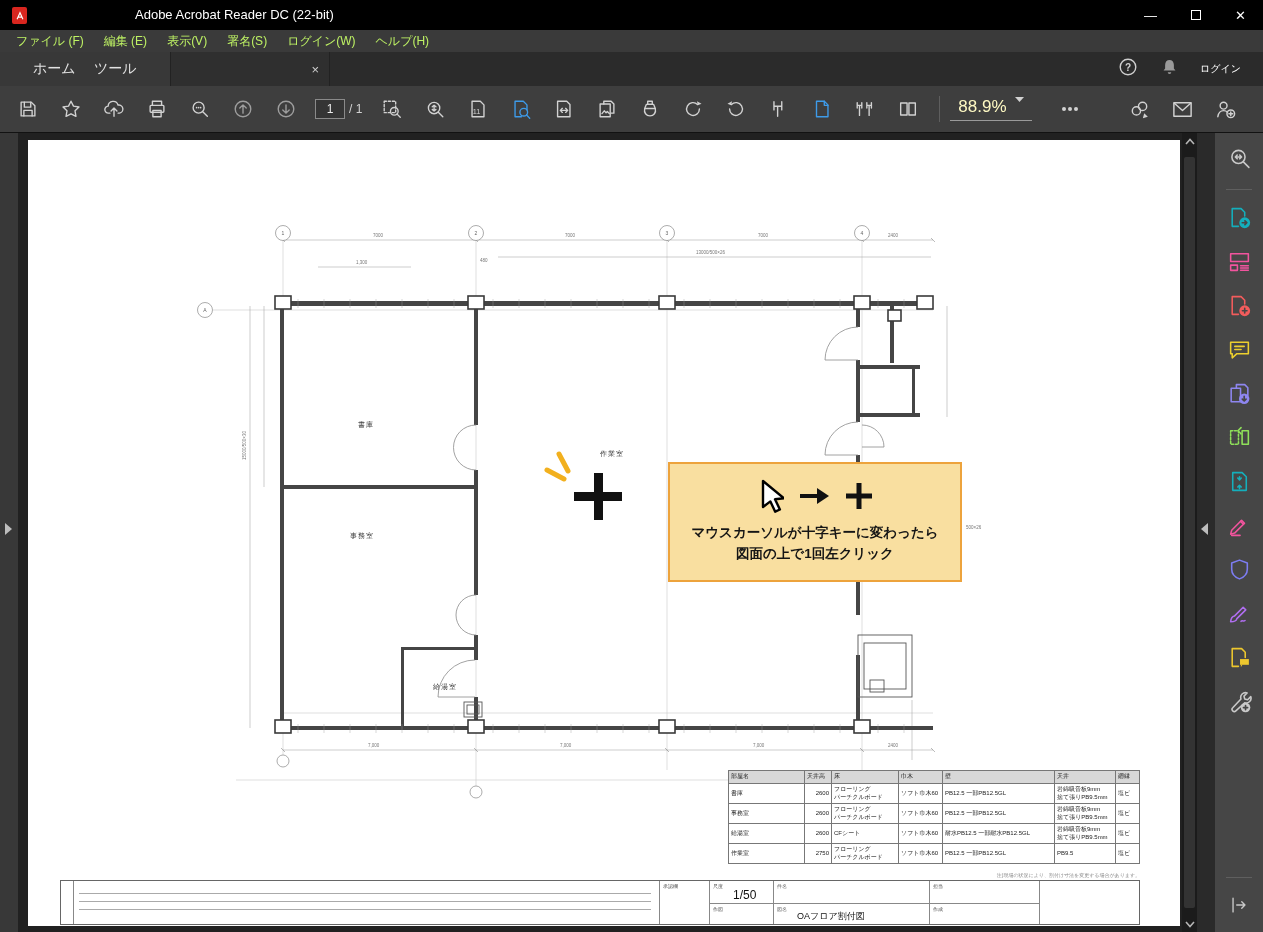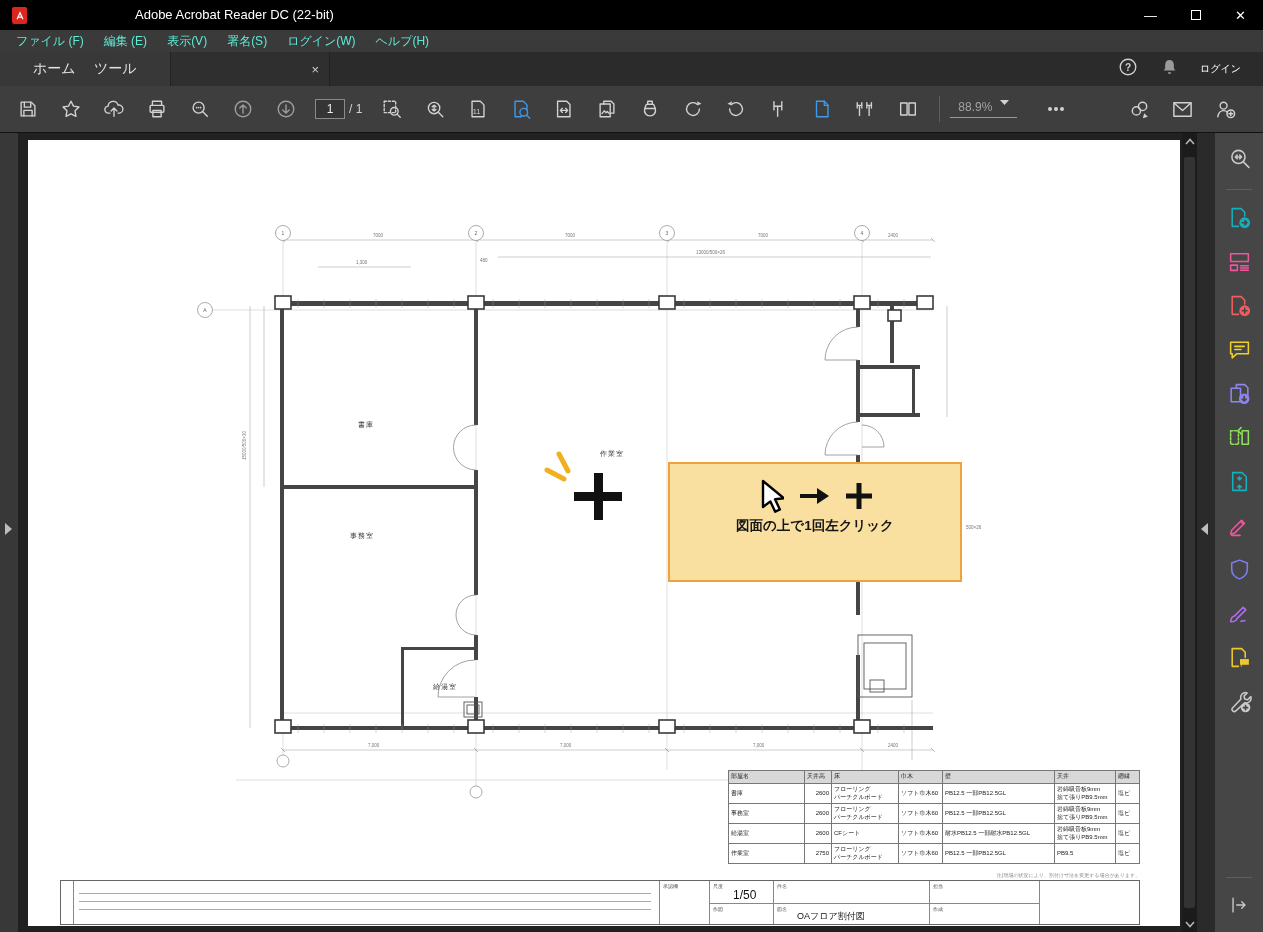--- a/index.html
+++ b/index.html
@@ -9,38 +9,38 @@
   .f{fill:currentColor;stroke:none}
   
   .titlebar{position:absolute;left:0;top:0;right:0;height:30px;background:#000;color:#fff}
   .applogo{position:absolute;left:12px;top:7px;width:15px;height:17px;background:#d9261f;border-radius:2px;display:flex;align-items:center;justify-content:center}
   .wtitle{position:absolute;left:135px;top:7px;font-size:13px;color:#fff}
   .wctl{position:absolute;top:0;height:30px;width:45px;display:flex;align-items:center;justify-content:center;color:#fff;font-size:13px}
   .wctl.min{right:90px}.wctl.max{right:45px}.wctl.cls{right:0}
   .maxbox{width:10px;height:10px;border:1px solid #fff}
   
   .menubar{position:absolute;left:0;top:30px;right:0;height:22px;background:#3a3a3a;display:flex;align-items:center;padding-left:6px}
-  .menuitem{padding:16px 10px;font-size:12px;color:#5eead4;line-height:22px}
+  .menuitem{padding:16px 10px;font-size:12px;color:#bef264;line-height:22px}
   
   .tabbar{position:absolute;left:0;top:52px;right:0;height:34px;background:#2b2b2b;display:flex;align-items:center}
   .tabseg{position:absolute;left:0;top:0;width:170px;height:34px;background:#383838}
   .navtab{position:absolute;top:0;height:34px;display:flex;align-items:center;font-size:14px;color:#e2e2e2;padding:0 6px}
   .navtab.home{left:27px}.navtab.tools{left:88px}
   .doctab{position:absolute;left:170px;top:0;width:160px;height:34px;background:#2f2f2f;border-left:1px solid #222;border-right:1px solid #222;display:flex;align-items:center;justify-content:flex-end;padding-right:10px}
   .doctab .x{color:#cfcfcf;font-size:13px}
   .tabright{position:absolute;right:0;top:0;height:34px;display:flex;align-items:center;gap:20px;padding-right:22px;color:#d6d6d6}
   .login{font-size:10px;color:#fff}
   
   .toolbar{position:absolute;left:0;top:86px;right:0;height:47px;background:#3e3e3e;border-bottom:1px solid #121212;display:flex;align-items:center;padding:0 6px}
   .tbtn{width:33px;height:33px;margin:0 5px;display:flex;align-items:center;justify-content:center;color:#d2d2d2;border-radius:2px;flex:0 0 auto}
   .tbtn.blue{color:#3e9be9}
   .pagebox{width:30px;height:20px;border:1px solid #8a8a8a;color:#eee;font-size:12px;display:flex;align-items:center;justify-content:center;margin:0 4px 0 8px;background:#353535}
   .pageof{color:#d2d2d2;font-size:12px;margin-right:8px;white-space:nowrap}
   .tdiv{width:1px;height:26px;background:#5e5e5e;margin:0 10px;flex:0 0 auto}
-  .zoomctl{display:flex;align-items:flex-start;gap:8px;border-bottom:1px solid #9a9a9a;padding:0 8px 3px 8px;color:#a3a3a3;font-size:12px}
+  .zoomctl{display:flex;align-items:flex-start;gap:8px;border-bottom:1px solid #9a9a9a;padding:0 8px 3px 8px;color:#fef9c3;font-size:17px}
   .dots{margin-left:22px}
   .tright{margin-left:auto;display:flex;align-items:center;padding-right:10px}
   
   .content{position:absolute;left:0;top:133px;right:0;bottom:0}
   .leftstrip{position:absolute;left:0;top:0;width:18px;bottom:0;background:#383838}
   .tri-r{position:absolute;left:5px;top:390px;width:0;height:0;border-left:7px solid #bdbdbd;border-top:6px solid transparent;border-bottom:6px solid transparent}
   .docarea{position:absolute;left:18px;right:81px;top:0;bottom:0;background:#212121;overflow:hidden}
   .page{position:absolute;left:10px;top:7px;width:1152px;height:786px;background:#fff}
   .vscroll{position:absolute;right:66px;width:15px;top:0;bottom:0;background:#1b1b1b}
   .vthumb{position:absolute;left:2px;right:2px;top:24px;bottom:24px;background:#333;border-radius:2px}
@@ -582,20 +582,21 @@
             </svg>
           <svg width="32" height="18" viewBox="0 0 32 18">
               <path d="M1 9h20" stroke="#111" stroke-width="4"></path>
               <path d="M18 1l12 8-12 8z" fill="#111"></path>
             </svg>
           <svg width="26" height="26" viewBox="0 0 26 26">
               <rect x="10.5" y="0" width="5" height="26" fill="#111"></rect>
               <rect x="0" y="10.5" width="26" height="5" fill="#111"></rect>
             </svg>
         </div>
+        <div class="inst-line" style="margin-top:7px">マウスカーソルが十字キーに変わったら</div>
         <div class="inst-line">図面の上で1回左クリック</div>
       </div>
 
       <table class="ftable">
         <colgroup>
             <col style="width:76px">
             <col style="width:27px">
             <col style="width:67px">
             <col style="width:44px">
             <col style="width:112px">

